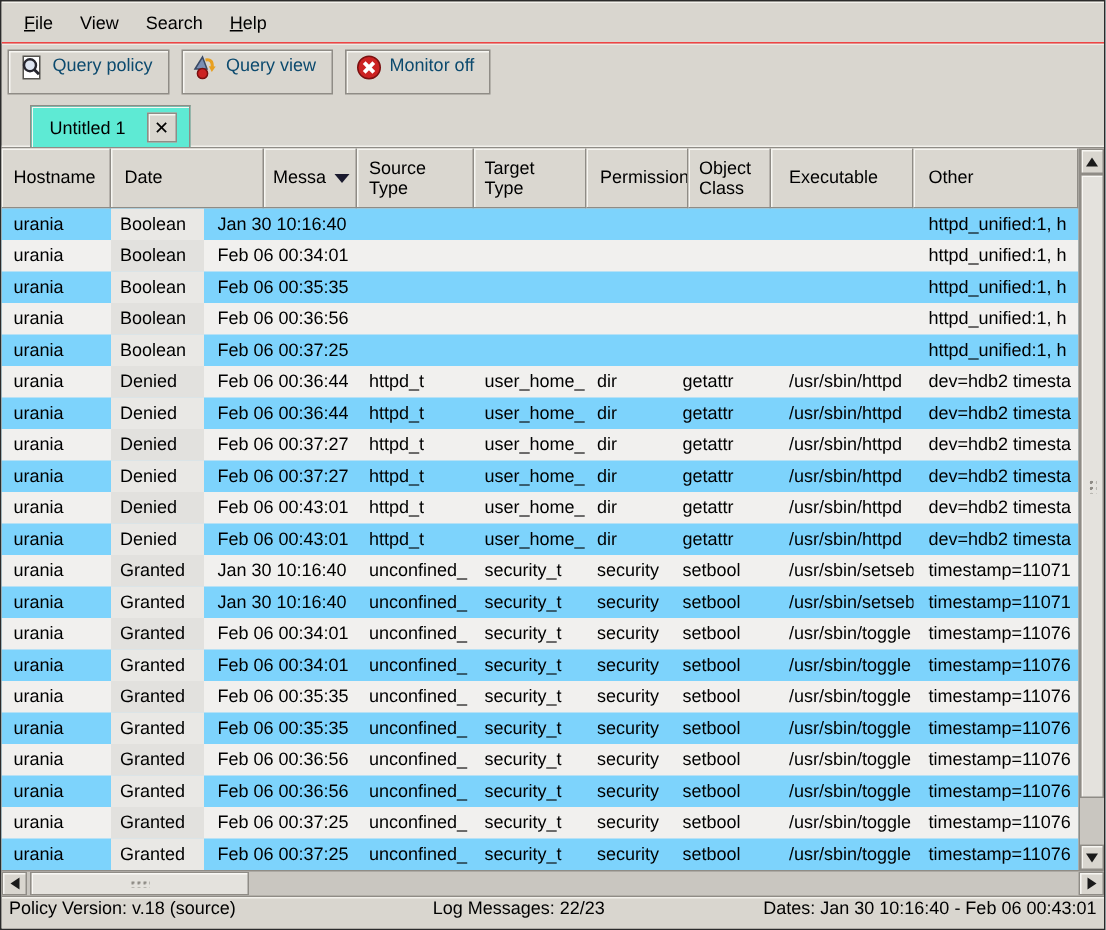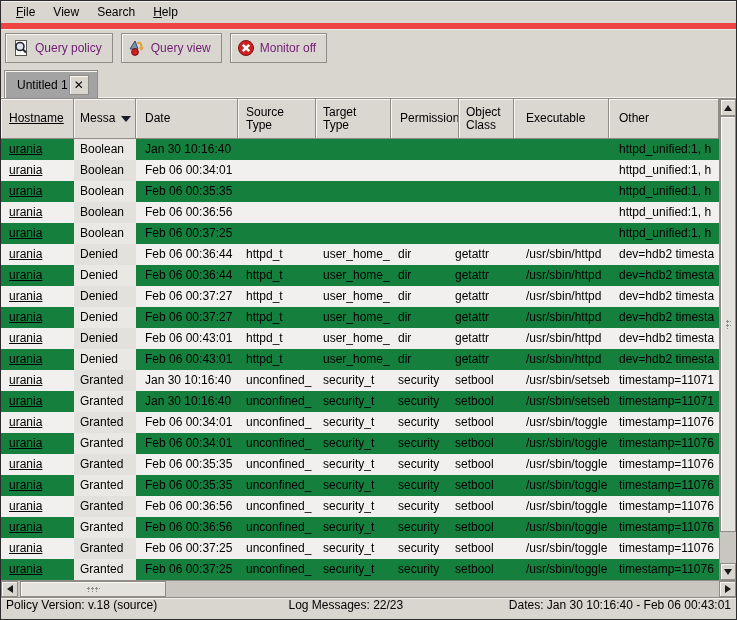--- a/index.html
+++ b/index.html
@@ -10,67 +10,67 @@
     background:#d9d6cf;
     font-family:"Liberation Sans","DejaVu Sans",sans-serif;
     font-size:12px;color:#000;
     display:flex;flex-direction:column;
     position:relative;overflow:hidden;
   }
   
   .menubar{
     height:28px;flex:0 0 28px;display:flex;align-items:center;
     padding-left:6px;background:#d9d6cf;
-    border-bottom:6px solid #ef4444;
+    border-bottom:1px solid #ef4444;
     box-shadow:inset 0 1px 0 #f3f1ec;
   }
   .menuitem{padding:4px 9px;cursor:default;}
   .menuitem u{text-decoration:underline;}
   
   .toolbar{height:38px;flex:0 0 38px;display:flex;align-items:center;padding:3px 4px;gap:8px;
     box-shadow:inset 0 1px 0 #eeece7;}
   .tbtn{
-    display:flex;align-items:center;gap:5px;height:30px;padding:2px 10px 2px 6px;
+    display:flex;gap:5px;height:30px;padding:2px 10px 2px 6px;
     background:#d9d6cf;border:1px solid #8f8c86;
     box-shadow:inset 1px 1px 0 #f7f6f2;
-    font-family:inherit;font-size:12px;color:#701a75;cursor:default;
+    font-family:inherit;font-size:12px;color:#0c4a6e;cursor:default;
   }
   .tbtn .icon{width:18px;height:18px;display:inline-flex;}
   
   .tabrow{height:31px;flex:0 0 31px;display:flex;align-items:flex-end;padding-left:3px;position:relative;}
   .tabrow::after{content:"";position:absolute;left:0;right:0;bottom:0;height:1px;background:#f2f0eb;}
   .tab{
-    display:flex;align-items:center;gap:1px;height:28px;padding:0 8px 0 12px;
-    background:#a3a3a3;border:1px solid #8f8c86;border-bottom:none;
-    box-shadow:inset 1px 1px 0 #f7f6f2;position:relative;z-index:2;
+    display:flex;align-items:center;gap:14px;height:28px;padding:0 8px 0 12px;
+    background:#5eead4;border:1px solid #8f8c86;border-bottom:none;
+    box-shadow:inset 1px 1px 0 #f7f6f2;position:relative;z-index:2;margin-left:16px;
   }
   .tabclose{
     width:20px;height:20px;display:flex;align-items:center;justify-content:center;
     background:#d9d6cf;border:1px solid #8f8c86;box-shadow:inset 1px 1px 0 #f7f6f2;
     font-size:12px;font-weight:bold;padding:0;cursor:default;font-family:inherit;
   }
   
   .content{flex:0 0 481px;display:flex;flex-direction:row;border-top:1px solid #8f8c86;}
   .tablewrap{width:718px;display:flex;flex-direction:column;background:#fff;}
   .theader{height:40px;flex:0 0 40px;display:flex;}
   .hcell{
     background:#dad7d0;border-right:1px solid #8f8c86;border-bottom:1px solid #8f8c86;
     box-shadow:inset 1px 1px 0 #f7f6f2;
     display:flex;align-items:center;padding-left:8px;
     white-space:pre-line;line-height:13px;cursor:default;overflow:hidden;
   }
   .sortarrow{width:0;height:0;border-left:5px solid transparent;border-right:5px solid transparent;
     border-top:6px solid #1a1a2e;margin-left:6px;flex:0 0 auto;}
-  .tbody{flex:1;overflow:hidden;background:#15803d;}
+  .tbody{flex:1;overflow:hidden;background:#7dd3fc;}
   .trow{height:21px;display:flex;white-space:nowrap;cursor:default;}
   .trow:nth-child(even){background:#f1f0ee;}
   .tcell{height:21px;line-height:21px;overflow:hidden;flex:0 0 auto;}
   .trow:nth-child(odd) .cmsg{background:#e9e8e5;}
   .trow:nth-child(even) .cmsg{background:#e2e1de;}
-  .col0{width:73px;padding-left:8px;text-decoration:underline;}
+  .col0{width:73px;padding-left:8px;}
   .col1{width:62px;padding-left:6px;}
   .col2{width:102px;padding-left:9px;}
   .col3{width:78px;padding-left:8px;}
   .col4{width:75px;padding-left:7px;}
   .col5{width:55px;padding-left:7px;}
   .col6{width:68px;padding-left:9px;}
   .col7{width:95px;padding-left:12px;}
   .col8{width:110px;padding-left:10px;}
   .theader .col8{width:110px;flex:1 1 auto;align-items:center;}
   
@@ -166,22 +166,22 @@
       <button class="tabclose">
         <span>✕</span>
       </button>
     </div>
   </div>
 
   <div class="content">
     <div class="tablewrap">
       <div class="theader">
           <div class="hcell col0"><span>Hostname</span></div>
+          <div class="hcell col2"><span>Date</span></div>
           <div class="hcell col1"><span>Messa</span><span class="sortarrow"></span></div>
-          <div class="hcell col2"><span>Date</span></div>
           <div class="hcell col3"><span>Source
 Type</span></div>
           <div class="hcell col4"><span>Target
 Type</span></div>
           <div class="hcell col6"><span>Permission</span></div>
           <div class="hcell col5"><span>Object
 Class</span></div>
           <div class="hcell col7"><span>Executable</span></div>
           <div class="hcell col8"><span>Other</span></div>
         </div>

